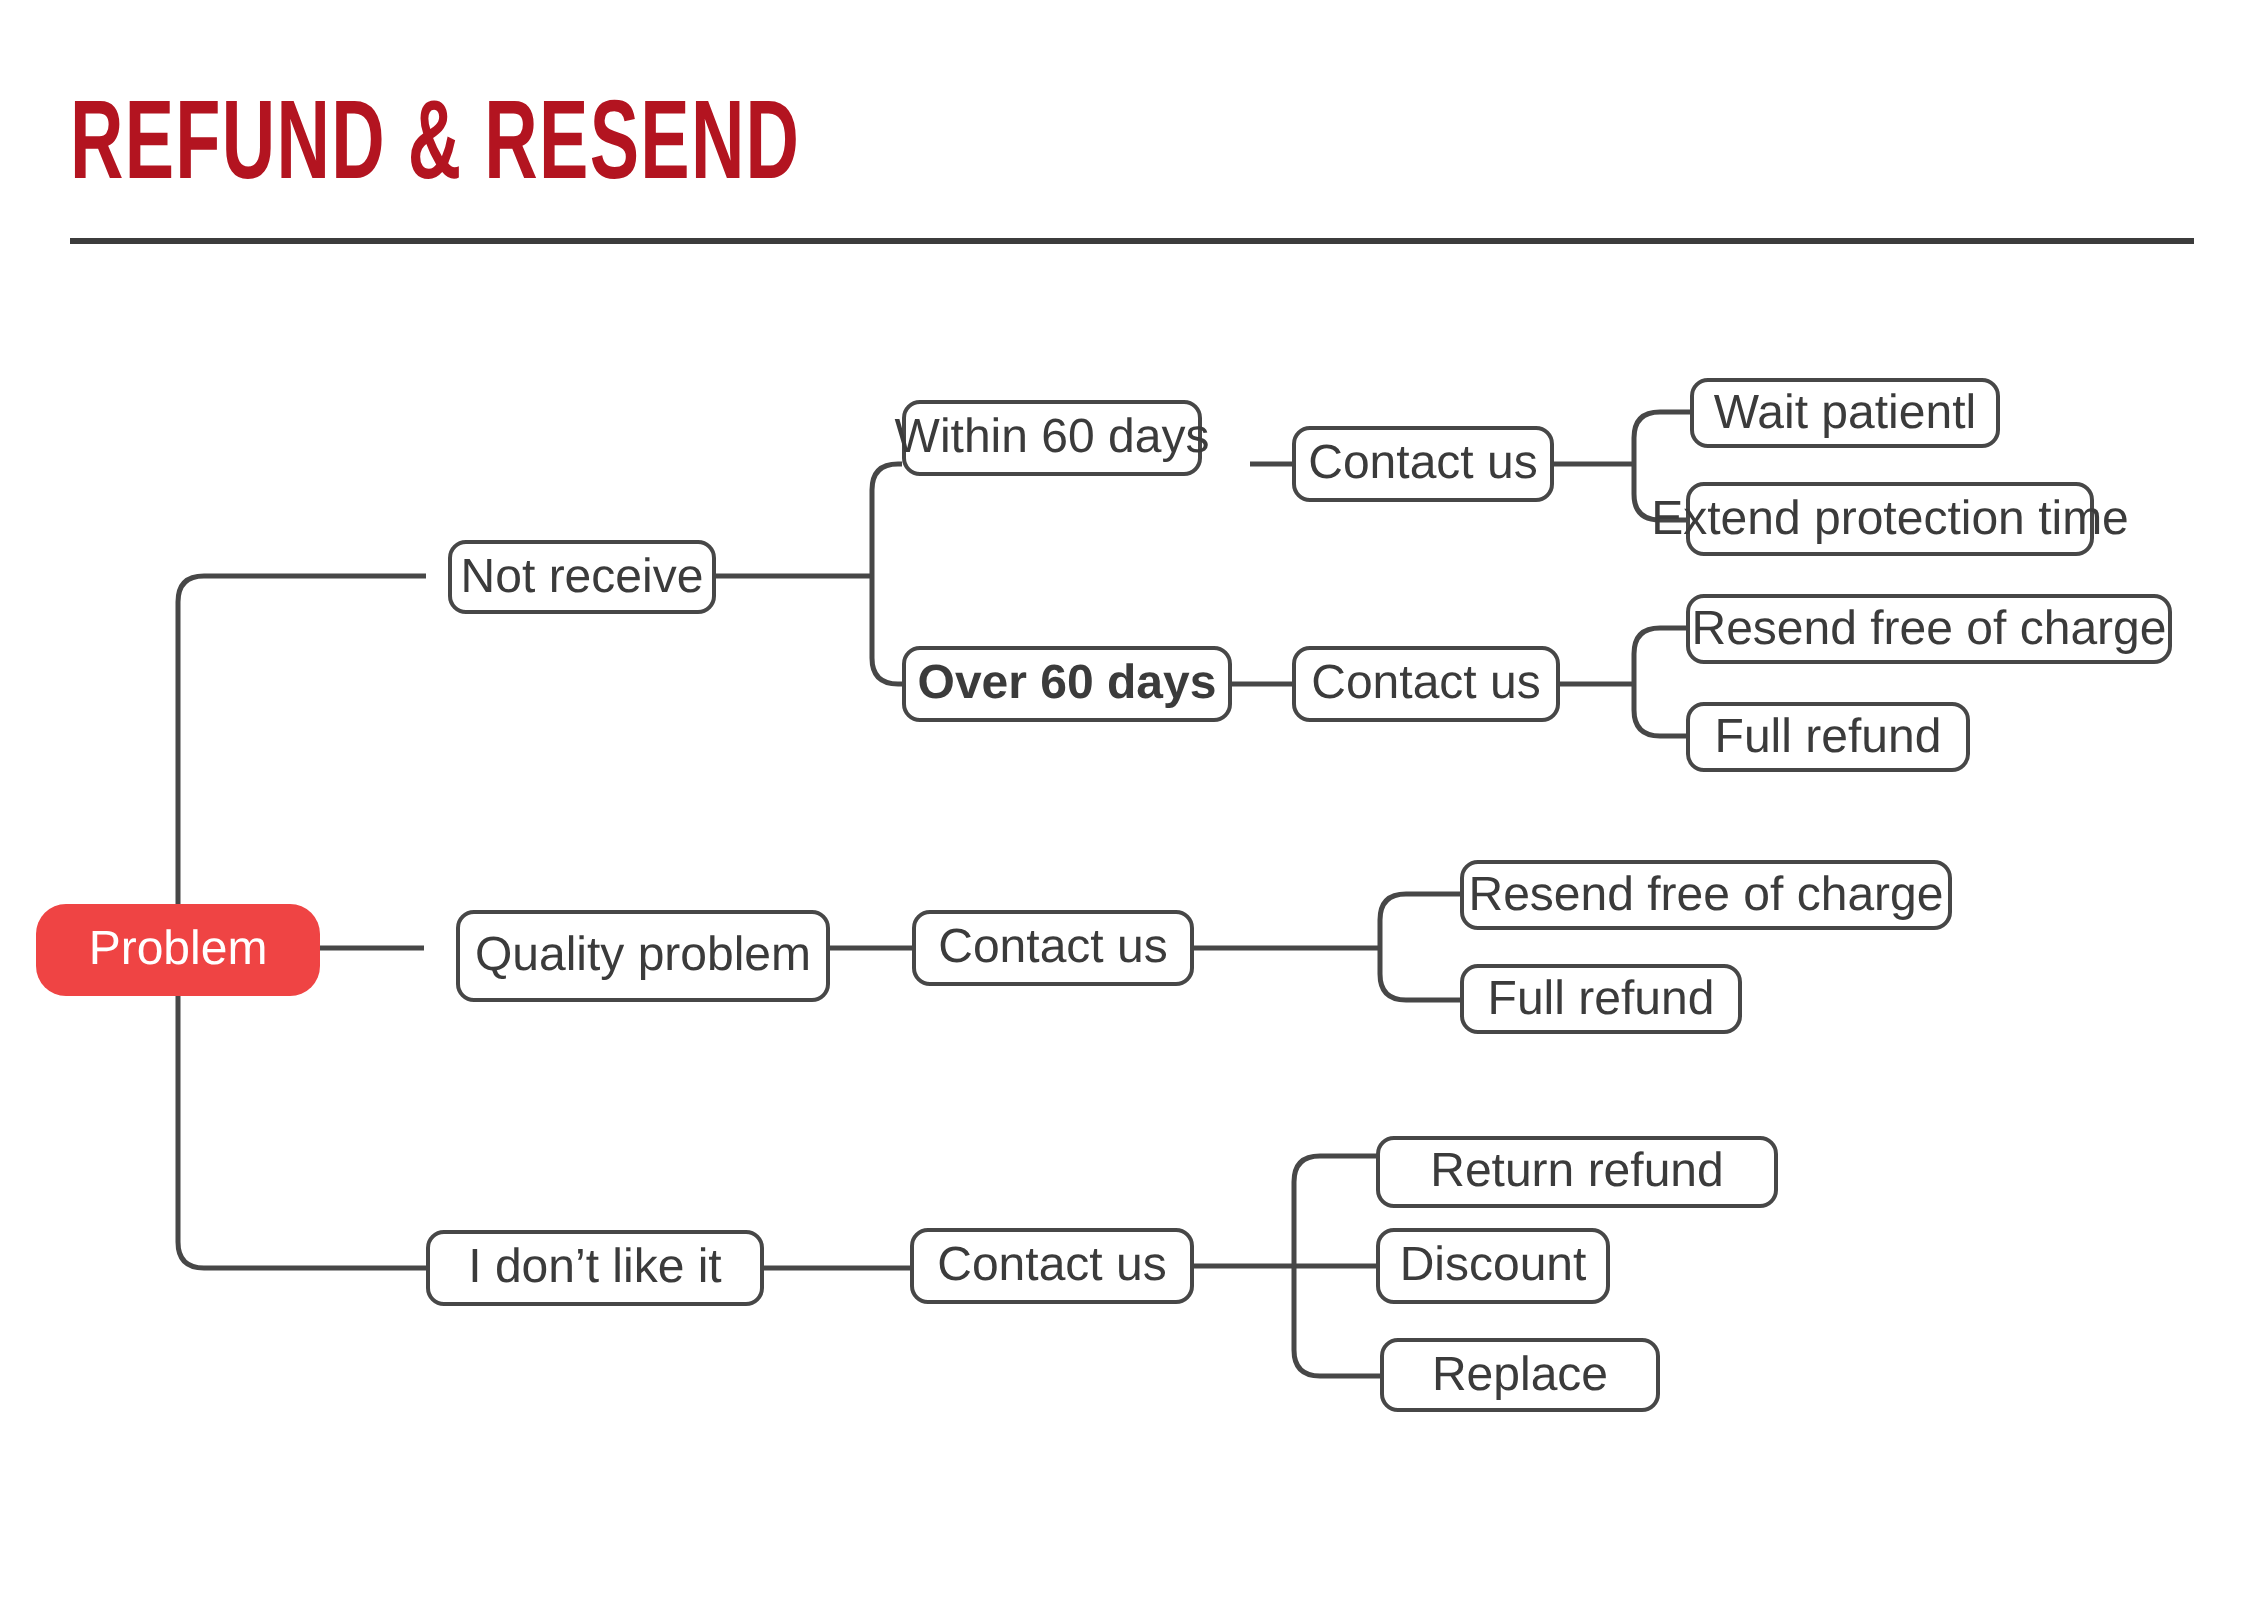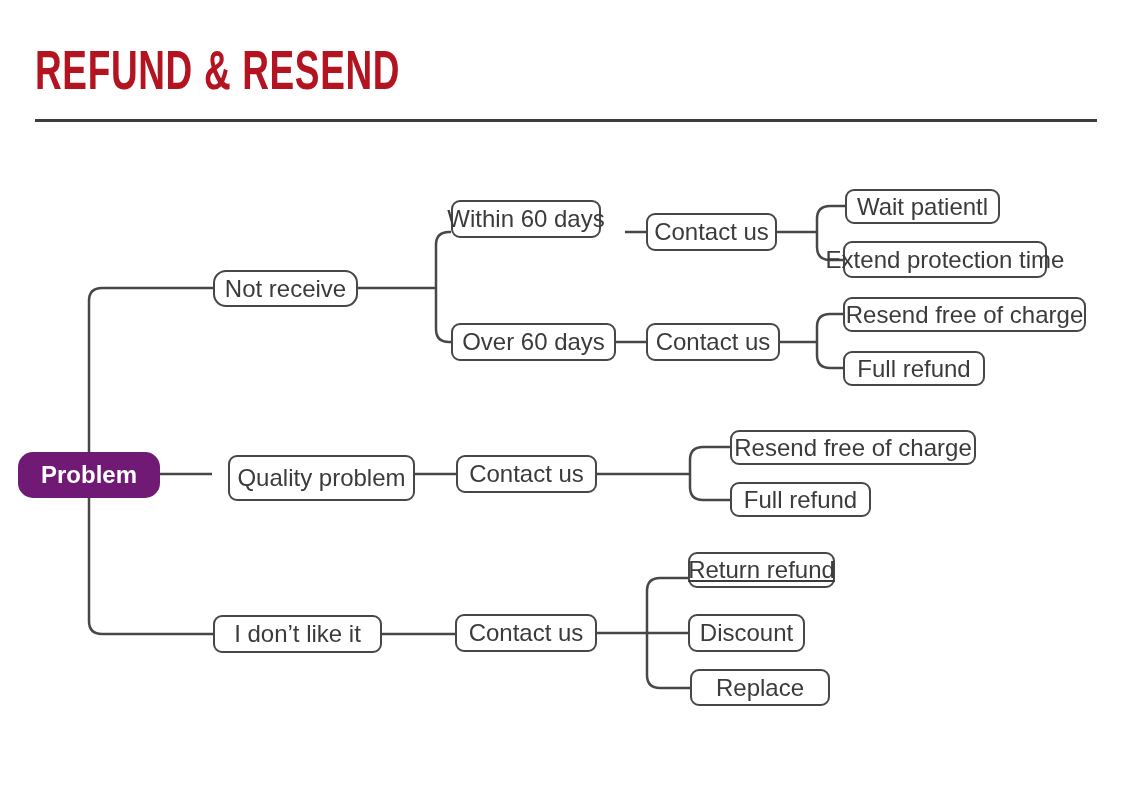--- a/index.html
+++ b/index.html
@@ -32,44 +32,44 @@
     display:flex;align-items:center;justify-content:center;
     background:#ffffff;
     border:2.5px solid #474747;
     border-radius:9px;
     color:#3b3b3b;
     font-size:24px;
     white-space:nowrap;
     box-sizing:border-box;
   }
   .node.root{
-    background:#701a75;
+    background:#ef4444;
     border:none;
     border-radius:15px;
     color:#ffffff;
-    font-weight:700;
+    font-weight:400;
   }
   
   .n-problem   {left:18px;  top:452px; width:142px; height:46px;}
-  .n-notrec    {left:213px; top:270px; width:145px; height:37px;border-radius:13px;}
+  .n-notrec    {left:224px; top:270px; width:134px; height:37px;}
   .n-within60  {left:451px; top:200px; width:150px; height:38px;}
   .n-contact1  {left:646px; top:213px; width:131px; height:38px;}
   .n-wait      {left:845px; top:189px; width:155px; height:35px;}
   .n-extend    {left:843px; top:241px; width:204px; height:37px;}
-  .n-over60    {left:451px; top:323px; width:165px; height:38px;}
+  .n-over60    {left:451px; top:323px; width:165px; height:38px;font-weight:bold;}
   .n-contact2  {left:646px; top:323px; width:134px; height:38px;}
   .n-resend1   {left:843px; top:297px; width:243px; height:35px;}
   .n-full1     {left:843px; top:351px; width:142px; height:35px;}
   .n-quality   {left:228px; top:455px; width:187px; height:46px;}
   .n-contact3  {left:456px; top:455px; width:141px; height:38px;}
   .n-resend2   {left:730px; top:430px; width:246px; height:35px;}
   .n-full2     {left:730px; top:482px; width:141px; height:35px;}
   .n-idont     {left:213px; top:615px; width:169px; height:38px;align-items:center;}
   .n-contact4  {left:455px; top:614px; width:142px; height:38px;}
-  .n-return    {left:688px; top:552px; width:147px; height:36px;text-decoration:underline;}
+  .n-return    {left:688px; top:568px; width:201px; height:36px;}
   .n-discount  {left:688px; top:614px; width:117px; height:38px;}
   .n-replace   {left:690px; top:669px; width:140px; height:37px;}
 </style>
 </head>
 <body>
 
 <div class="canvas">
 
   <h1 class="page-title">REFUND &amp; RESEND</h1>
   <div class="divider"></div>

